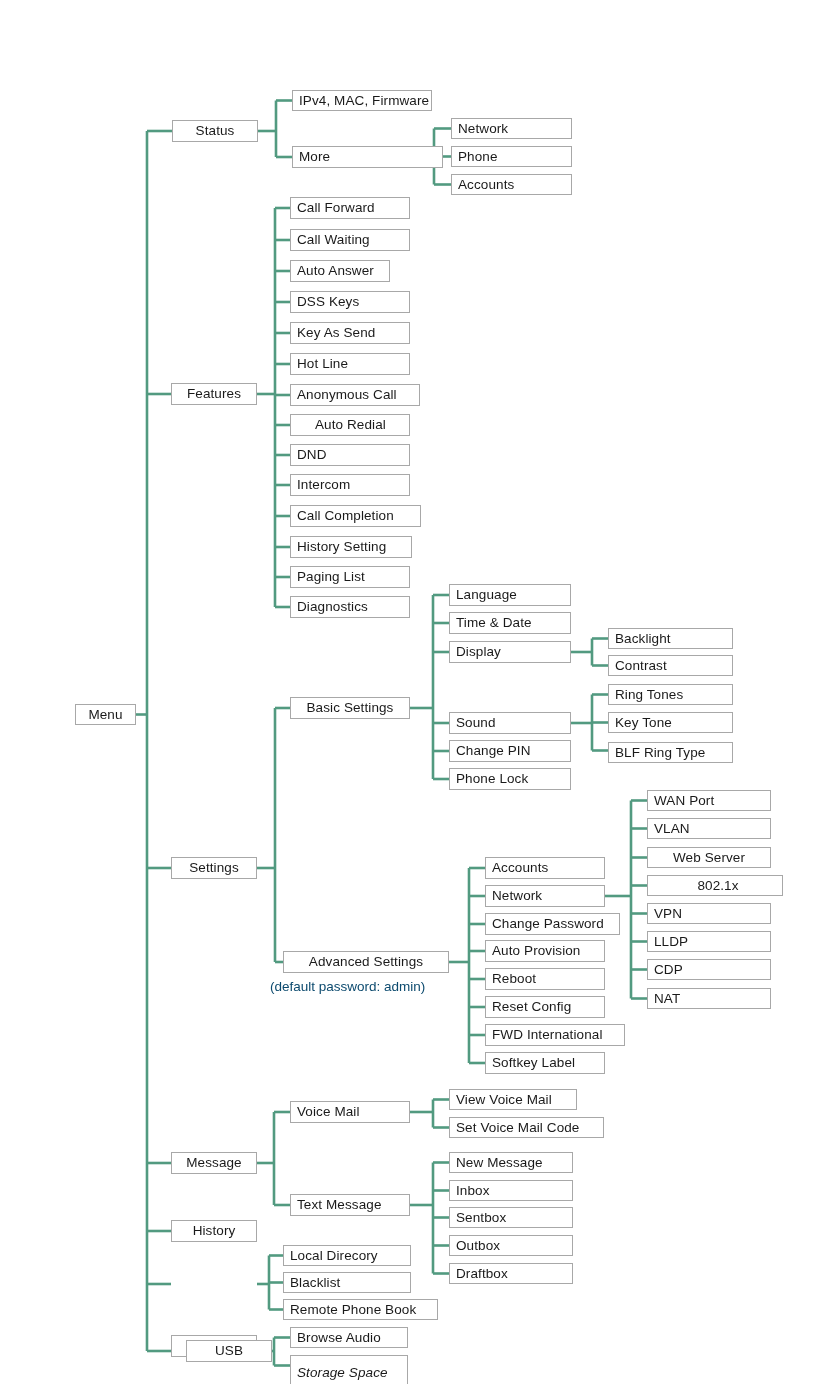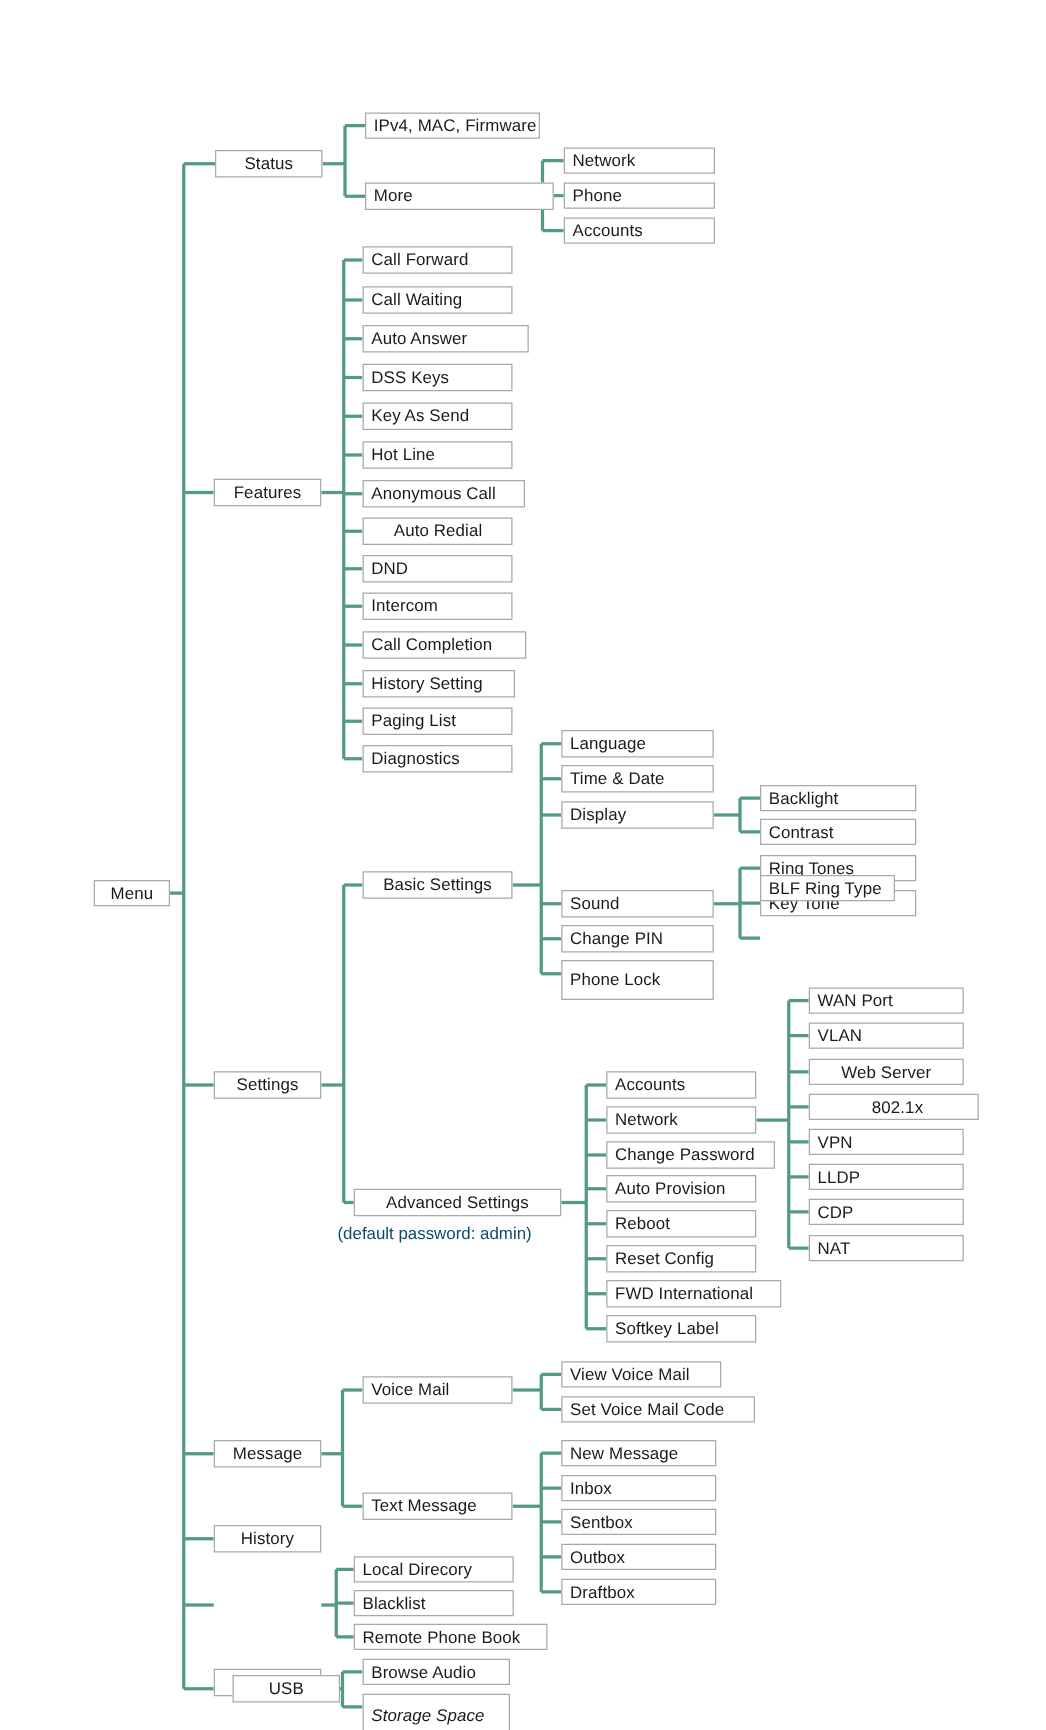--- a/index.html
+++ b/index.html
@@ -199,21 +199,21 @@
       </div>
       <div class="node left" style="left: 451px; top: 174px; width: 121px; height: 21px;">
         <span>Accounts</span>
       </div>
       <div class="node left" style="left: 290px; top: 197px; width: 120px; height: 22px;">
         <span>Call Forward</span>
       </div>
       <div class="node left" style="left: 290px; top: 229px; width: 120px; height: 22px;">
         <span>Call Waiting</span>
       </div>
-      <div class="node left" style="left: 290px; top: 260px; width: 133px; height: 22px;">
+      <div class="node left" style="left: 290px; top: 260px; width: 100px; height: 22px;">
         <span>Auto Answer</span>
       </div>
       <div class="node left" style="left: 290px; top: 291px; width: 120px; height: 22px;">
         <span>DSS Keys</span>
       </div>
       <div class="node left" style="left: 290px; top: 322px; width: 120px; height: 22px;">
         <span>Key As Send</span>
       </div>
       <div class="node left" style="left: 290px; top: 353px; width: 120px; height: 22px;">
         <span>Hot Line</span>
@@ -256,36 +256,36 @@
       </div>
       <div class="node left" style="left: 449px; top: 641px; width: 122px; height: 22px;">
         <span>Display</span>
       </div>
       <div class="node left" style="left: 449px; top: 712px; width: 122px; height: 22px;">
         <span>Sound</span>
       </div>
       <div class="node left" style="left: 449px; top: 740px; width: 122px; height: 22px;">
         <span>Change PIN</span>
       </div>
-      <div class="node left" style="left: 449px; top: 768px; width: 122px; height: 32px;">
+      <div class="node left" style="left: 449px; top: 768px; width: 122px; height: 22px;">
         <span>Phone Lock</span>
       </div>
       <div class="node left" style="left: 608px; top: 628px; width: 125px; height: 21px;">
         <span>Backlight</span>
       </div>
       <div class="node left" style="left: 608px; top: 655px; width: 125px; height: 21px;">
         <span>Contrast</span>
       </div>
       <div class="node left" style="left: 608px; top: 684px; width: 125px; height: 21px;">
         <span>Ring Tones</span>
       </div>
       <div class="node left" style="left: 608px; top: 712px; width: 125px; height: 21px;">
         <span>Key Tone</span>
       </div>
-      <div class="node left" style="left: 608px; top: 700px; width: 108px; height: 21px; align-items: center;">
+      <div class="node left" style="left: 608px; top: 742px; width: 125px; height: 21px; align-items: center;">
         <span>BLF Ring Type</span>
       </div>
       <div class="node left" style="left: 485px; top: 857px; width: 120px; height: 22px;">
         <span>Accounts</span>
       </div>
       <div class="node left" style="left: 485px; top: 885px; width: 120px; height: 22px;">
         <span>Network</span>
       </div>
       <div class="node left" style="left: 485px; top: 913px; width: 135px; height: 22px;">
         <span>Change Password</span>

